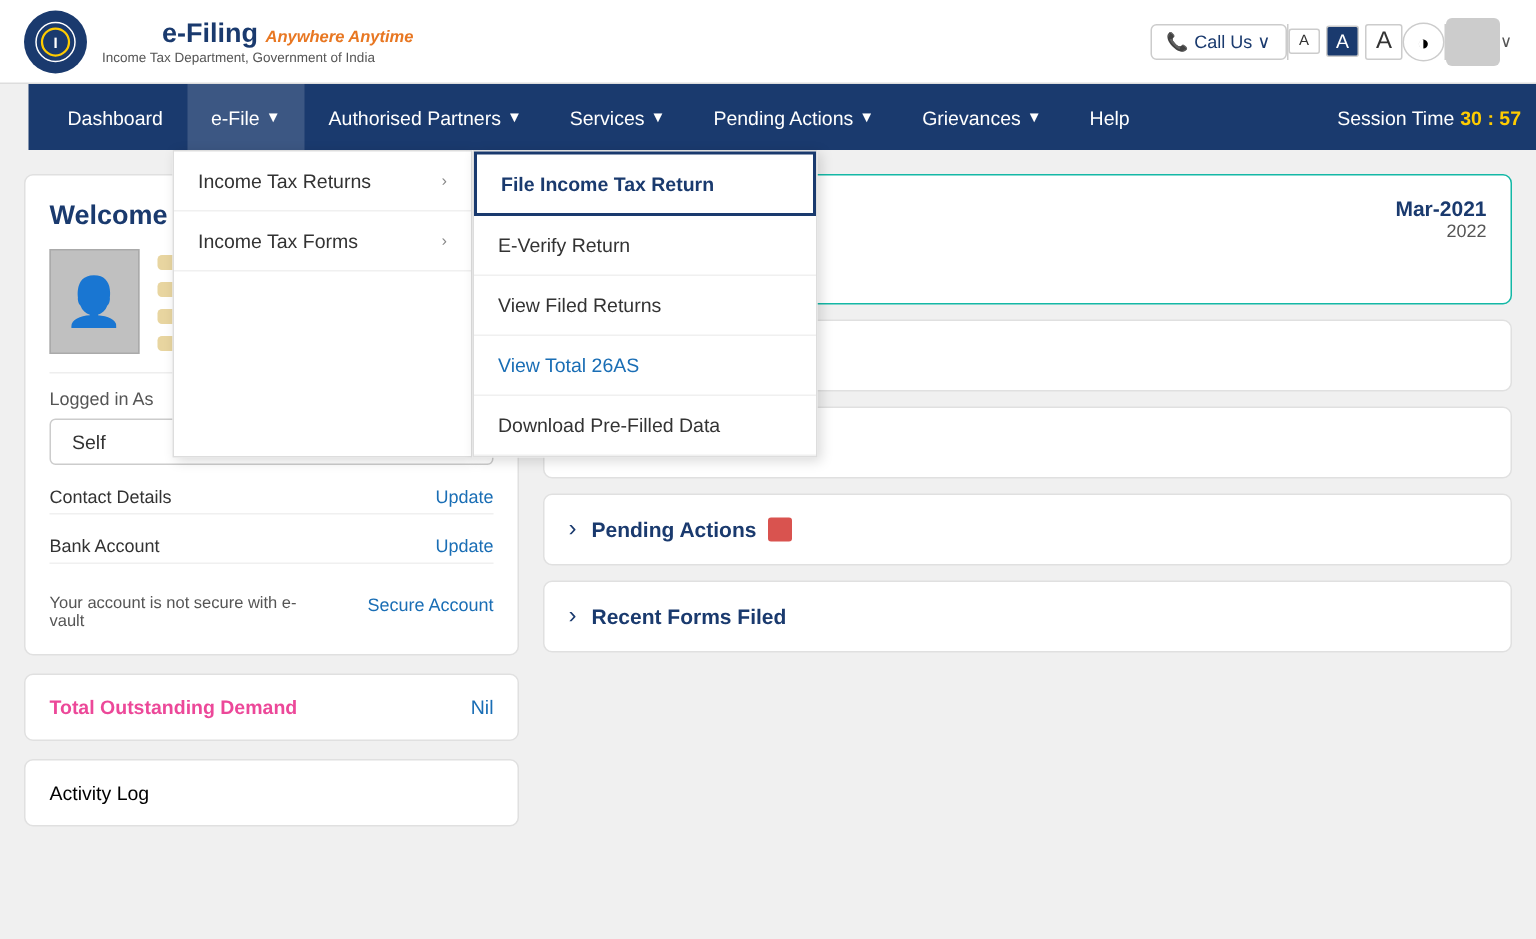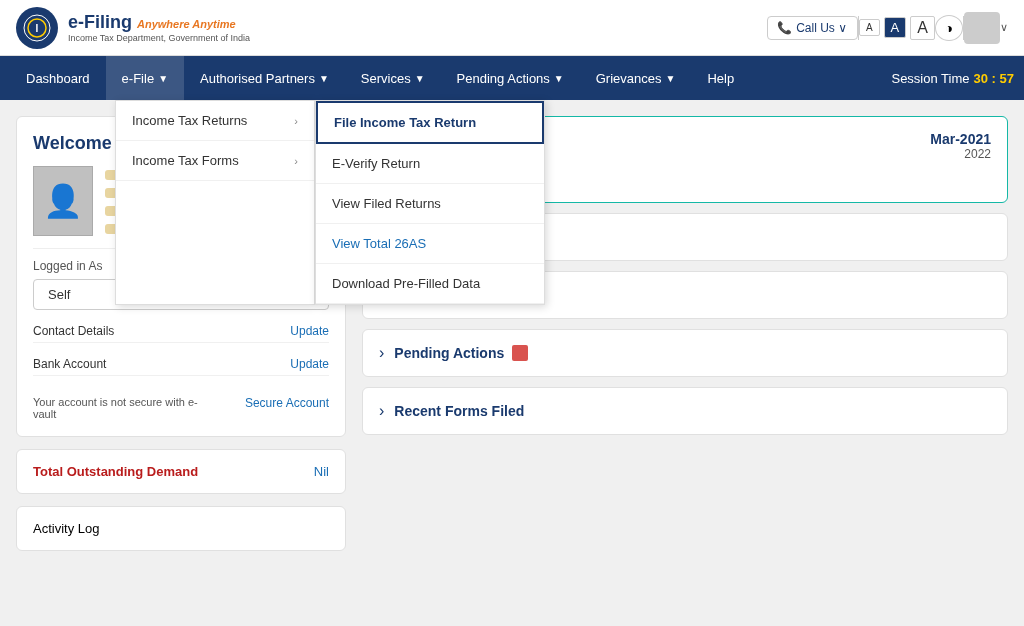--- a/index.html
+++ b/index.html
@@ -28,20 +28,21 @@
       display: flex;
       align-items: center;
       justify-content: center;
       color: #fff;
       font-size: 18px;
     }
     .logo-text .efiling {
       font-size: 18px;
       font-weight: bold;
       color: #1a3a6e;
+      margin-left: 40px;
     }
     .logo-text .efiling span {
       color: #e87722;
       font-size: 11px;
       font-style: italic;
     }
     .logo-text .subtitle {
       font-size: 9px;
       color: #555;
     }
@@ -106,20 +107,21 @@
       cursor: pointer;
     }
 
     
     .navbar {
       background: #1a3a6e;
       display: flex;
       align-items: center;
       height: 44px;
       padding: 0 10px;
+      margin-left: 19px;
     }
     .nav-item {
       color: #fff;
       padding: 0 16px;
       height: 44px;
       display: flex;
       align-items: center;
       cursor: pointer;
       font-size: 13px;
       white-space: nowrap;
@@ -265,21 +267,21 @@
       border-radius: 6px;
       padding: 14px 16px;
       border: 1px solid #e0e0e0;
       display: flex;
       justify-content: space-between;
       align-items: center;
     }
     .demand-label {
       font-size: 13px;
       font-weight: bold;
-      color: #b91c1c;
+      color: #ec4899;
     }
     .nil-text {
       color: #1a6eb5;
       font-size: 13px;
     }
 
     .activity-card {
       background: #fff;
       border-radius: 6px;
       padding: 14px 16px;

